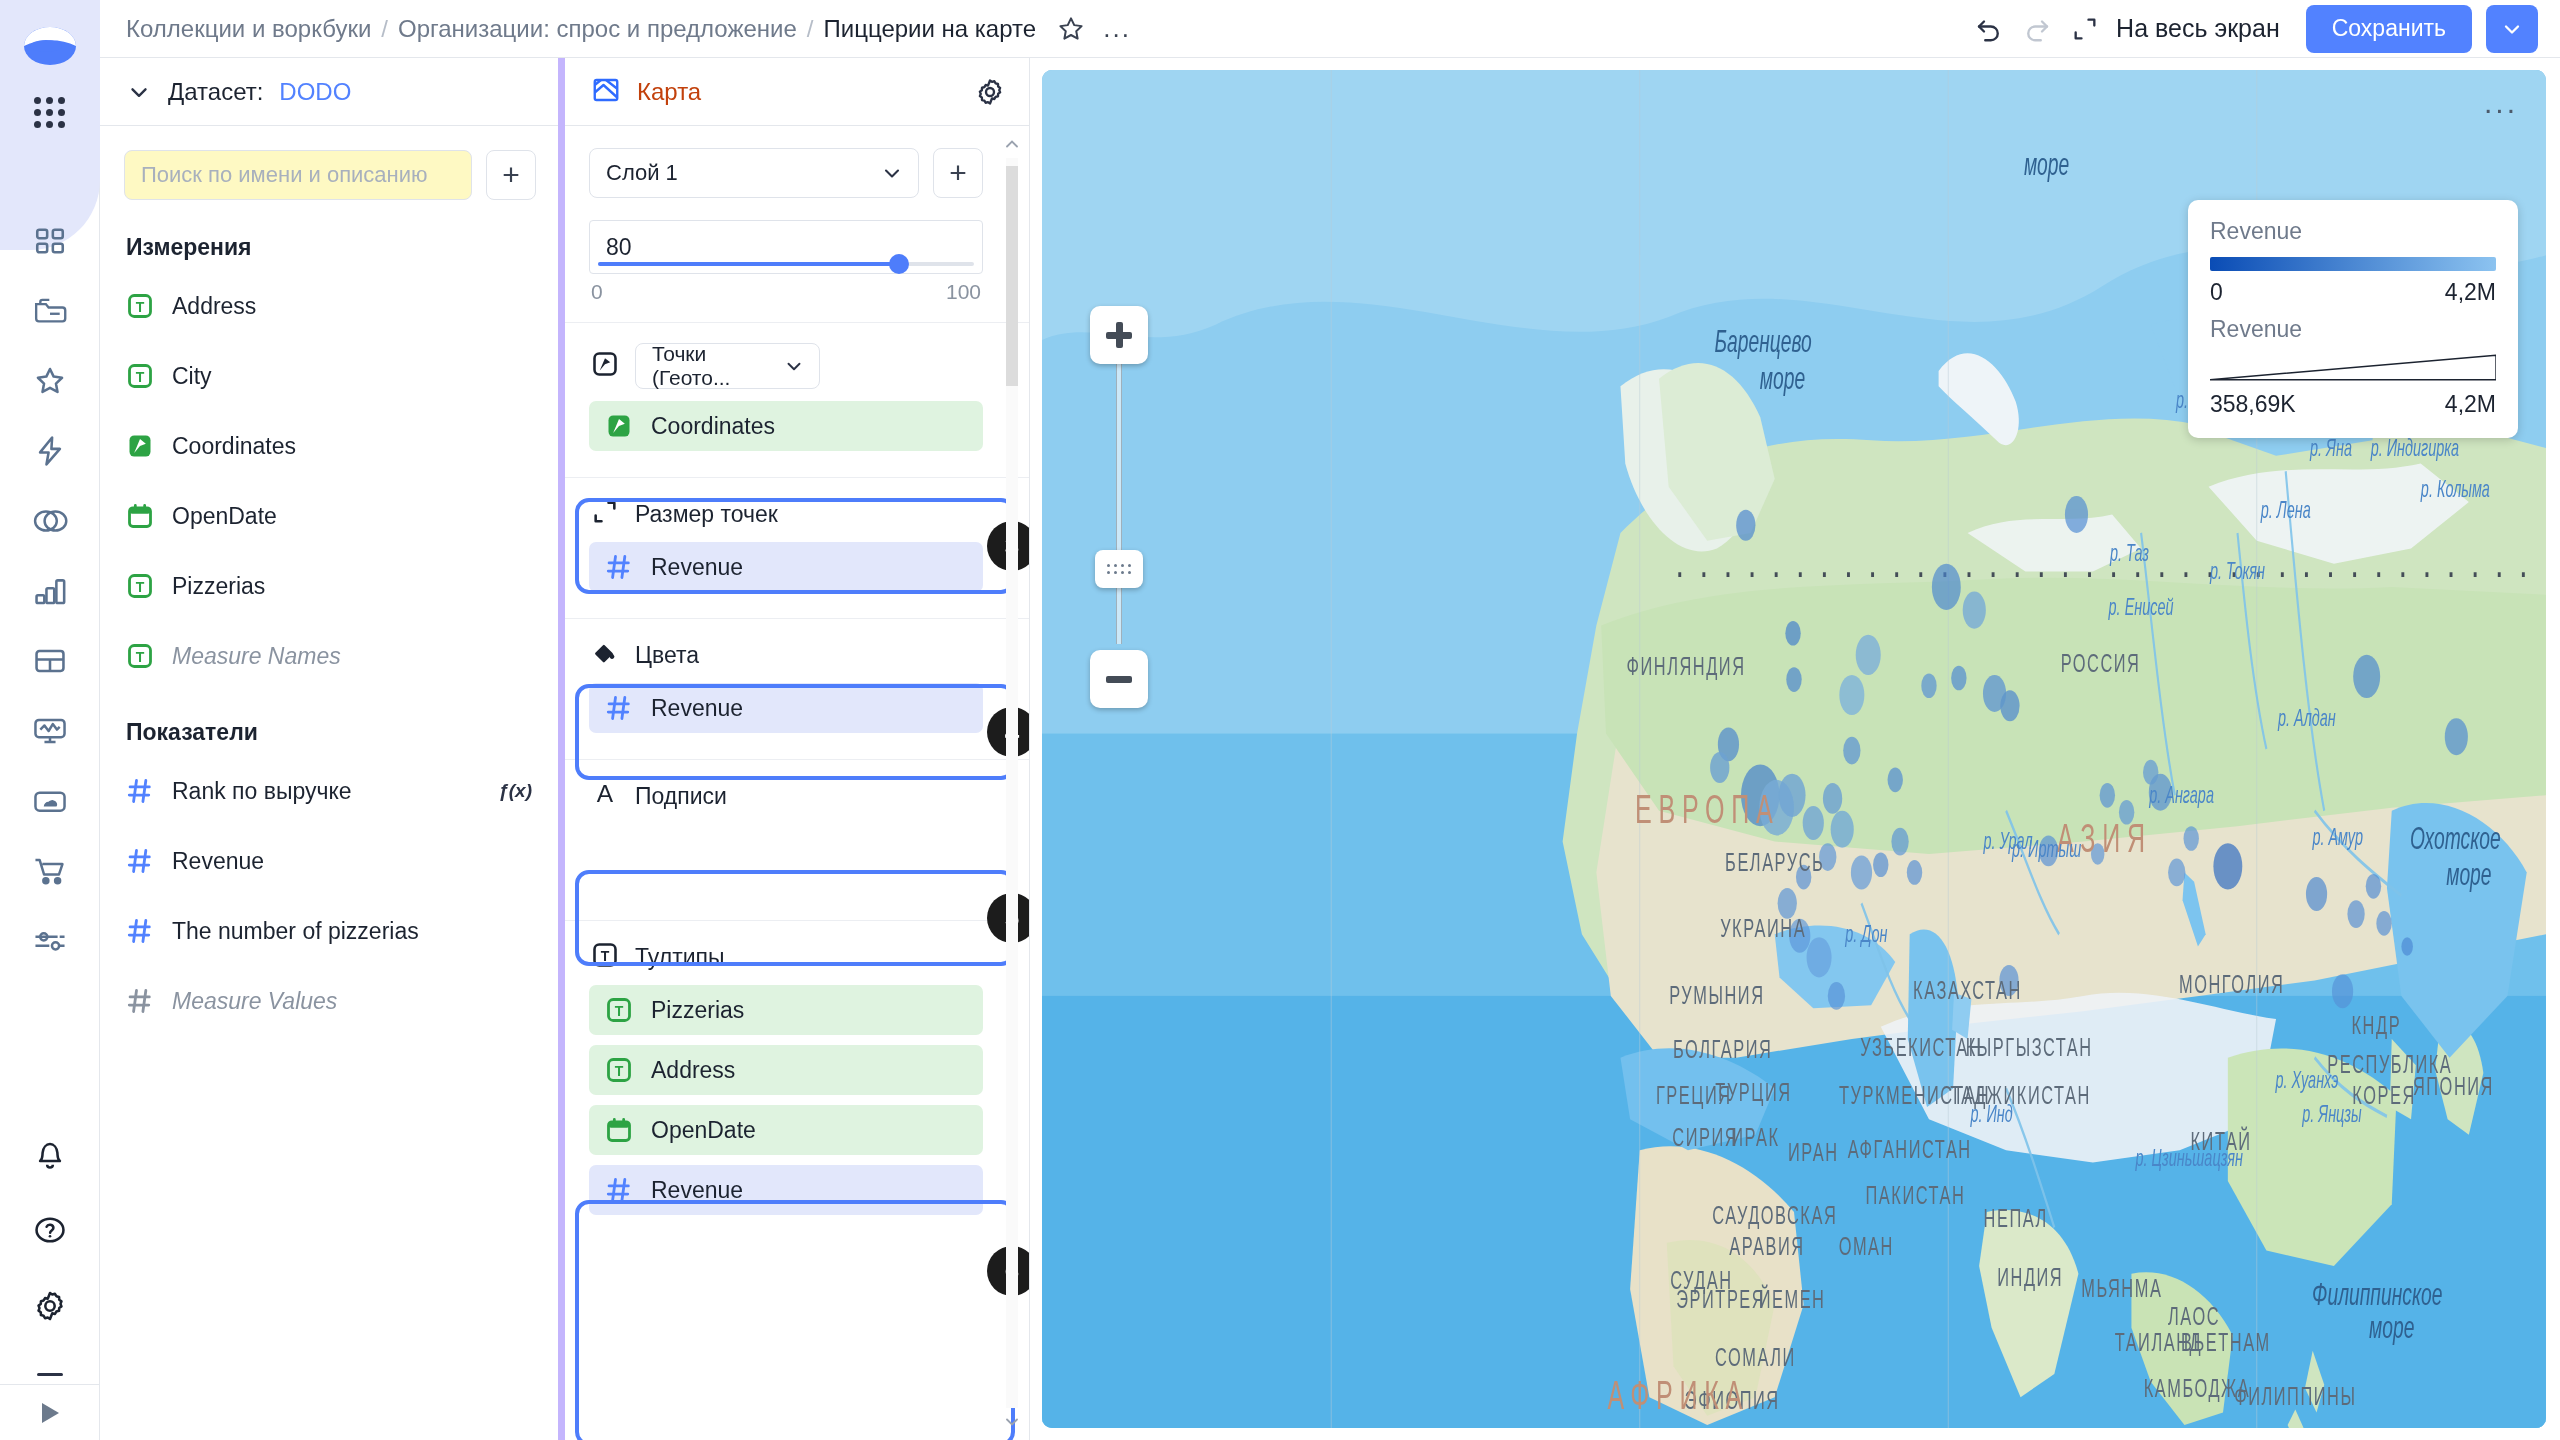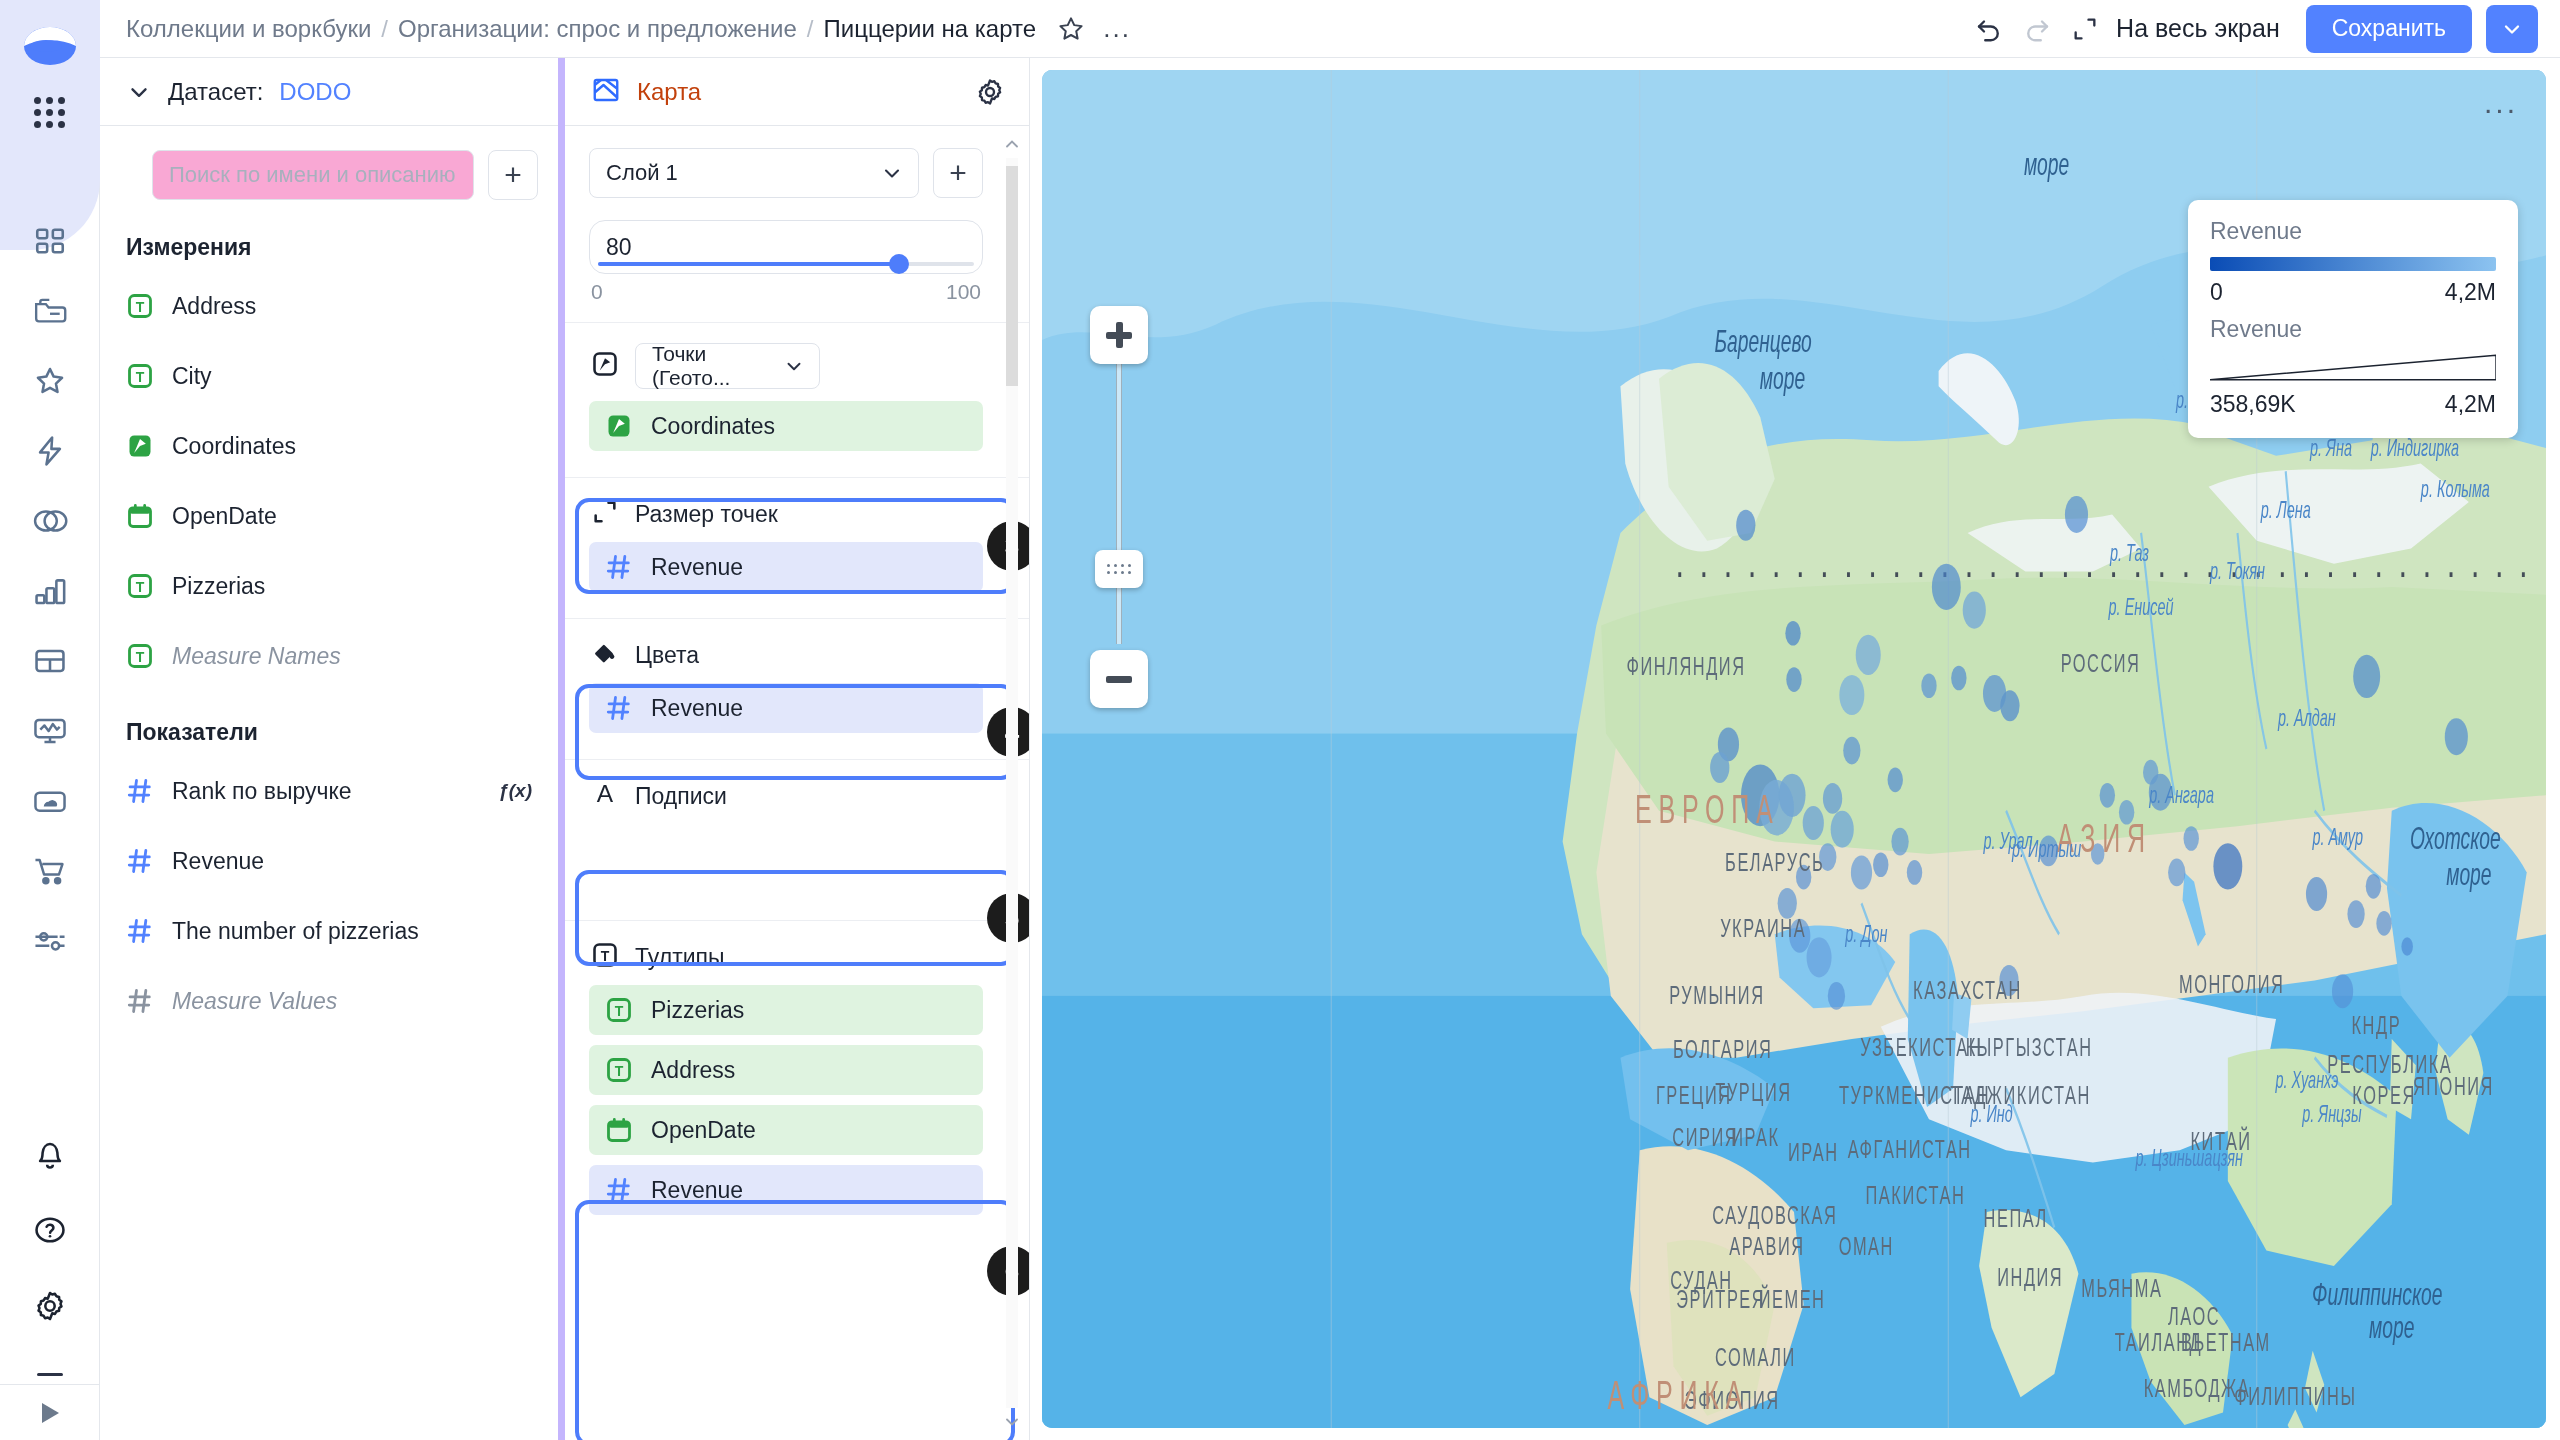--- a/index.html
+++ b/index.html
@@ -122,24 +122,23 @@
     border-bottom: 1px solid #e4e7ec;
     font-size: 24px;
   }
   .ds-caret { color: #2b3245; display: flex; cursor: pointer; }
   .ds-label { color: #1c2330; }
   .ds-name { color: #5282ff; }
   .search-row { display: flex; align-items: center; gap: 14px; padding: 24px 22px 16px 24px; }
   .search-input {
     flex: 1; height: 50px;
     border: 1px solid #dfe3ea; border-radius: 8px;
-    background: #f9a8d4; font-size: 22px; color: #1c2330;
+    background: #fef9c3; font-size: 22px; color: #1c2330;
     padding: 0 16px; outline: none;
     font-family: "Liberation Sans", sans-serif;
-    margin-left: 28px;
   }
   .search-input::placeholder { color: #a8b0bd; }
   .plus-btn {
     width: 50px; height: 50px; flex: 0 0 50px;
     border: 1px solid #dfe3ea; border-radius: 8px;
     display: flex; align-items: center; justify-content: center;
     font-size: 30px; color: #3a4251; cursor: pointer; background: #fff;
   }
   .sec-title { font-size: 23px; font-weight: bold; color: #1c2330; padding: 18px 24px 10px 26px; }
   .field-row {
@@ -180,21 +179,21 @@
   .select .caret { margin-left: auto; color: #2b3245; display: flex; }
   .layer-plus {
     width: 50px; height: 50px; flex: 0 0 50px;
     border: 1px solid #dfe3ea; border-radius: 8px;
     display: flex; align-items: center; justify-content: center;
     font-size: 30px; color: #3a4251; cursor: pointer; background: #fff;
   }
   .slider-box { padding: 12px 46px 0 24px; }
   .slider-field {
     position: relative; height: 54px;
-    border: 1px solid #dfe3ea; border-radius: 16px;
+    border: 1px solid #dfe3ea; border-radius: 4px;
     display: flex; align-items: center; padding: 0 16px;
     font-size: 23px; color: #1c2330;
   }
   .slider-track {
     position: absolute; left: 8px; right: 8px; bottom: 7px; height: 4px;
     background: #dfe3ea; border-radius: 2px;
   }
   .slider-fill { position: absolute; left: 0; top: 0; height: 100%; background: #4e7dfb; border-radius: 2px; }
   .slider-thumb {
     position: absolute; top: 50%; width: 20px; height: 20px; border-radius: 50%;

